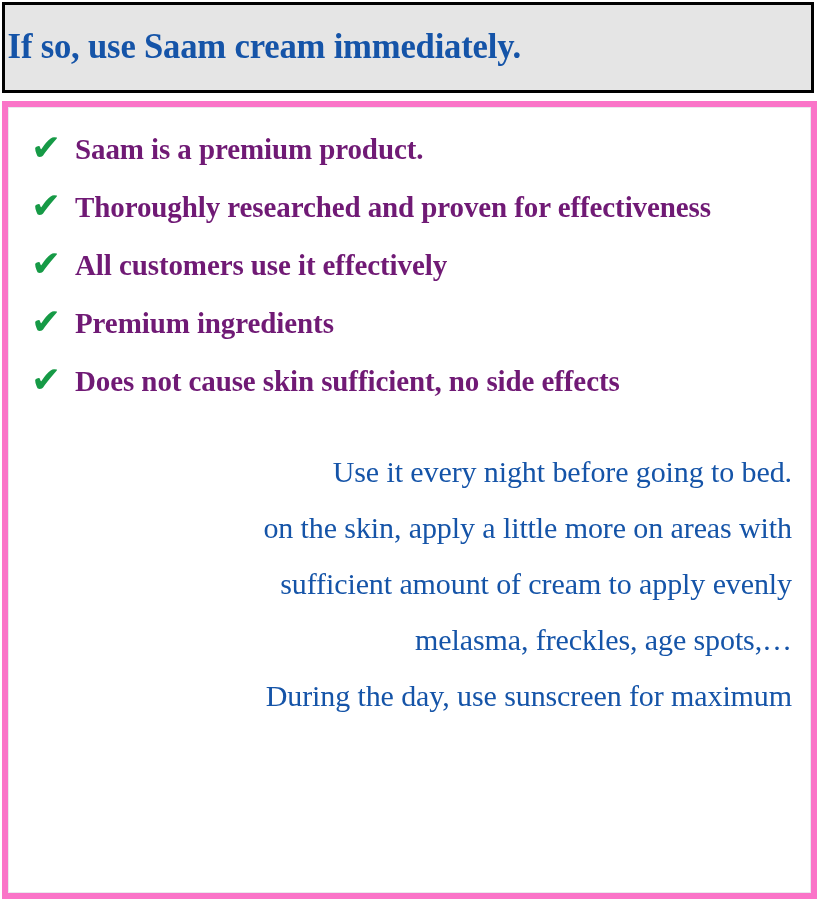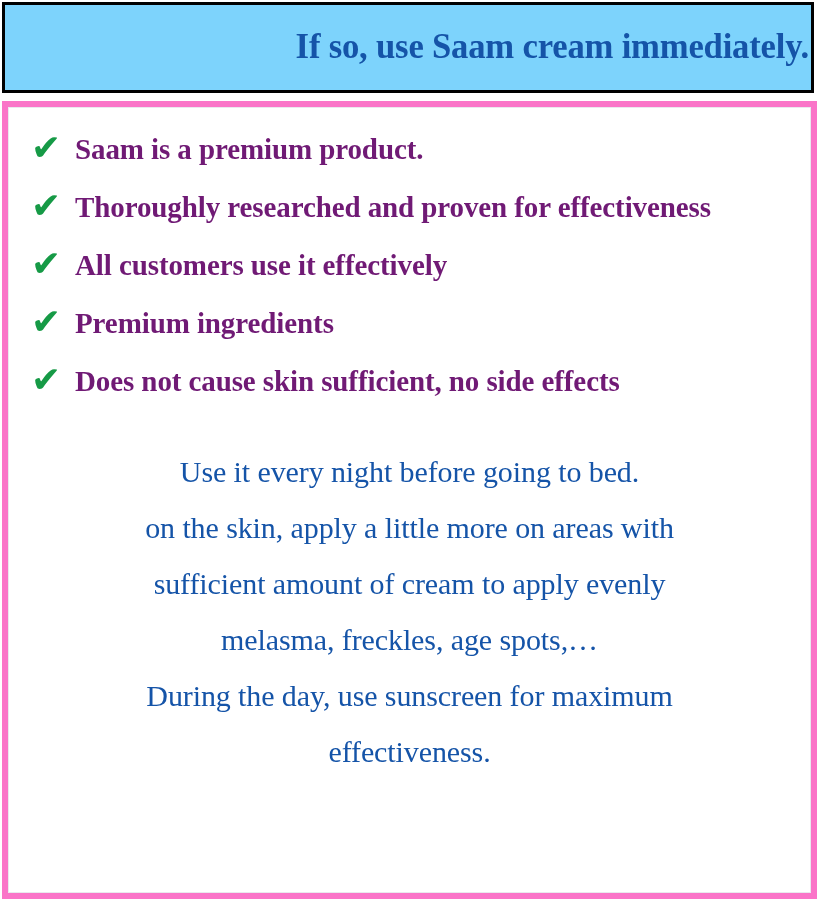--- a/index.html
+++ b/index.html
@@ -24,24 +24,24 @@
 
   
   .header-box {
     position: absolute;
     left: 2px;
     top: 2px;
     width: 812px;
     height: 91px;
     box-sizing: border-box;
     border: 3px solid #000000;
-    background: #7dd3fc;
+    background: #e5e5e5;
     display: flex;
     align-items: center;
-    justify-content: flex-end;
+    justify-content: flex-start;
   }
   .header-title {
     color: #1554a8;
     font-weight: bold;
     font-size: 35px;
     line-height: 1.1;
     letter-spacing: -0.2px;
     white-space: nowrap;
     text-align: center;
     transform: scaleX(0.99);
@@ -95,21 +95,21 @@
     color: #701a75;
     font-weight: bold;
     font-size: 29px;
     line-height: 54px;
     letter-spacing: -0.1px;
   }
 
   
   .instructions {
     margin: 36px 10px 0 10px;
-    text-align: center;
+    text-align: right;
     color: #1554a8;
     font-size: 30px;
     line-height: 56px;
     letter-spacing: -0.1px;
   }
   .instruction-line {
     display: block;
     white-space: nowrap;
   }
 </style>
@@ -153,19 +153,18 @@
         </li>
 
       </ul>
 
       <div class="instructions">
         <span class="instruction-line">Use it every night before going to bed.</span>
         <span class="instruction-line">on the skin, apply a little more on areas with</span>
         <span class="instruction-line">sufficient amount of cream to apply evenly</span>
         <span class="instruction-line">melasma, freckles, age spots,…</span>
         <span class="instruction-line">During the day, use sunscreen for maximum</span>
-        <span class="instruction-line">effectiveness.</span>
       </div>
 
     </div>
   </div>
 
 </div>
 
 </body></html>

